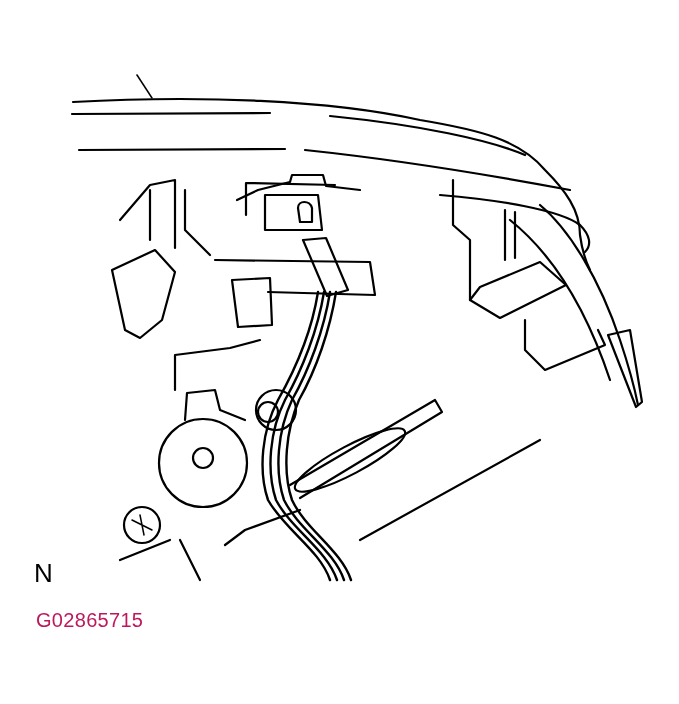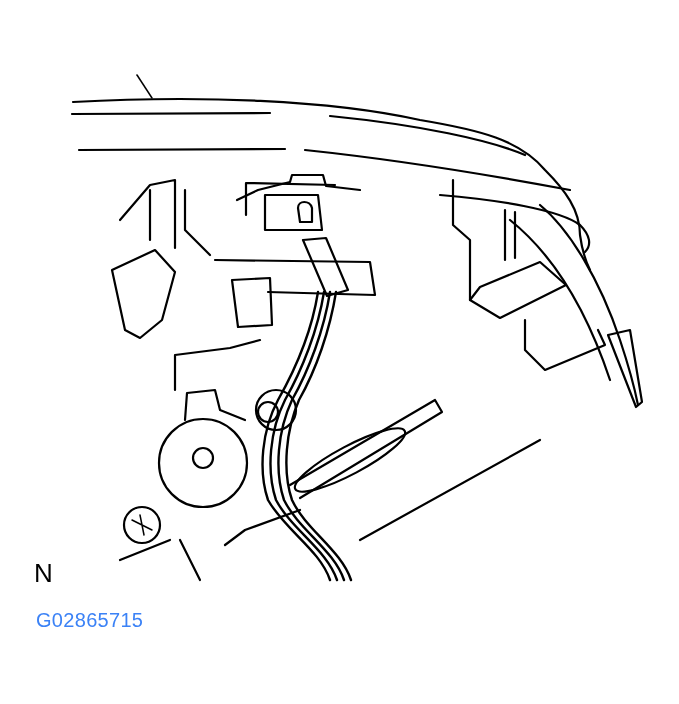--- a/index.html
+++ b/index.html
@@ -2,21 +2,21 @@
 <html><head>
 <meta charset="utf-8">
 <style>
   html, body { margin: 0; padding: 0; background: #ffffff; }
   body { width: 679px; height: 704px; position: relative; overflow: hidden; font-family: "Liberation Sans", sans-serif; }
   #canvas { position: absolute; left: 0; top: 0; width: 679px; height: 704px; }
   .ln { fill: none; stroke: #000; stroke-width: 2.2; stroke-linecap: round; stroke-linejoin: round; }
   .thin { fill: none; stroke: #000; stroke-width: 1.5; stroke-linecap: round; stroke-linejoin: round; }
   .wire { fill: none; stroke: #000; stroke-width: 2.4; stroke-linecap: round; }
   .label-n { position: absolute; left: 34px; top: 560px; font-size: 26px; color: #000; line-height: 1; }
-  .label-code { position: absolute; left: 36px; top: 610px; font-size: 20px; color: #3b82f6; line-height: 1; letter-spacing: 0.3px; }
+  .label-code { position: absolute; left: 36px; top: 610px; font-size: 20px; color: #be185d; line-height: 1; letter-spacing: 0.3px; }
 </style>
 </head>
 <body>
 
 <svg id="canvas" viewBox="0 0 679 704" xmlns="http://www.w3.org/2000/svg">
 
   <path class="thin" d="M137 75 L152 98"></path>
 
   <path class="ln" d="M73 102 C200 95 330 100 420 120 C480 130 520 140 545 170 C565 190 580 210 580 235 C582 250 585 260 590 270"></path>
   <path class="ln" d="M72 114 L270 113"></path>

